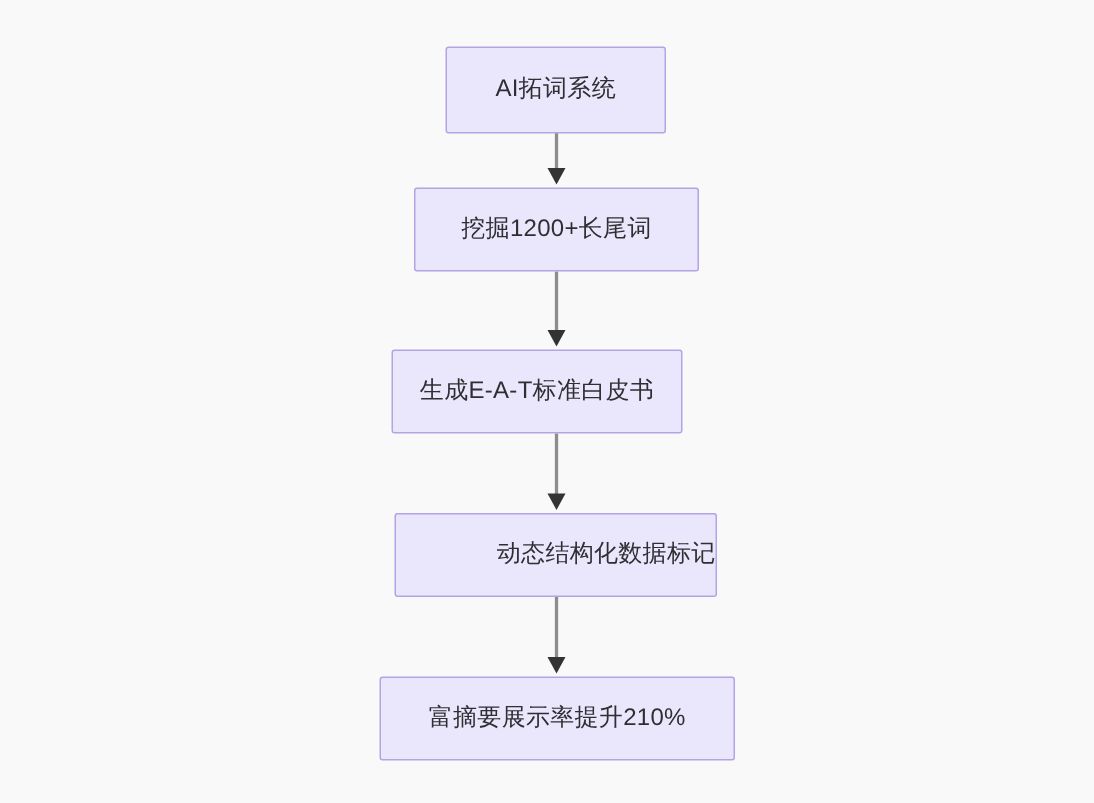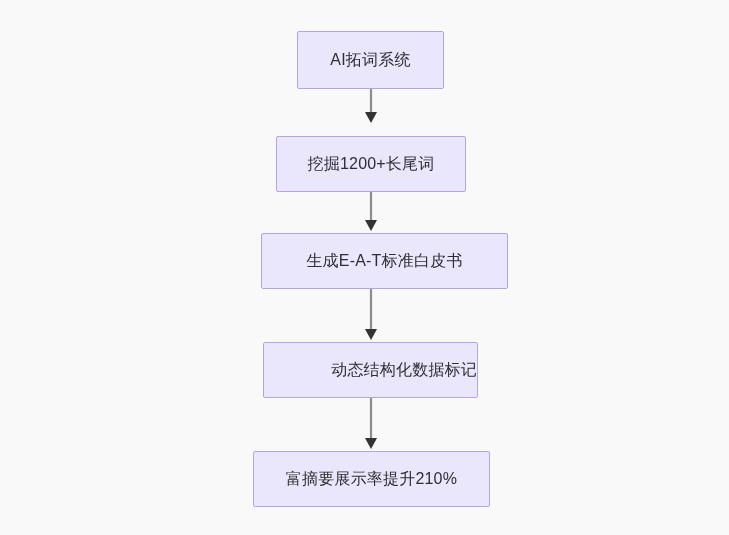--- a/index.html
+++ b/index.html
@@ -74,25 +74,25 @@
     <g>
       <line class="edge-line" x1="371" y1="398" x2="371" y2="439"></line>
       <polygon class="edge-head" points="365,438 377,438 371,449"></polygon>
     </g>
   </svg>
 
   <div class="node" style="left:297px; top:14px; width:147px; height:58px;margin-top:17px;">
     <span class="node-label">AI拓词系统</span>
   </div>
 
-  <div class="node" style="left:276px; top:125px; width:190px; height:56px;margin-top:11px;">
+  <div class="node" style="left:276px; top:125px; width:190px; height:56px;">
     <span class="node-label">挖掘1200+长尾词</span>
   </div>
 
-  <div class="node" style="left:261px; top:233px; width:247px; height:56px;">
+  <div class="node" style="left:261px; top:233px; width:194px; height:56px;">
     <span class="node-label">生成E-A-T标准白皮书</span>
   </div>
 
   <div class="node" style="left:263px; top:342px; width:215px; height:56px;justify-content:flex-end;">
     <span class="node-label">动态结构化数据标记</span>
   </div>
 
   <div class="node" style="left:253px; top:451px; width:237px; height:56px;">
     <span class="node-label">富摘要展示率提升210%</span>
   </div>

